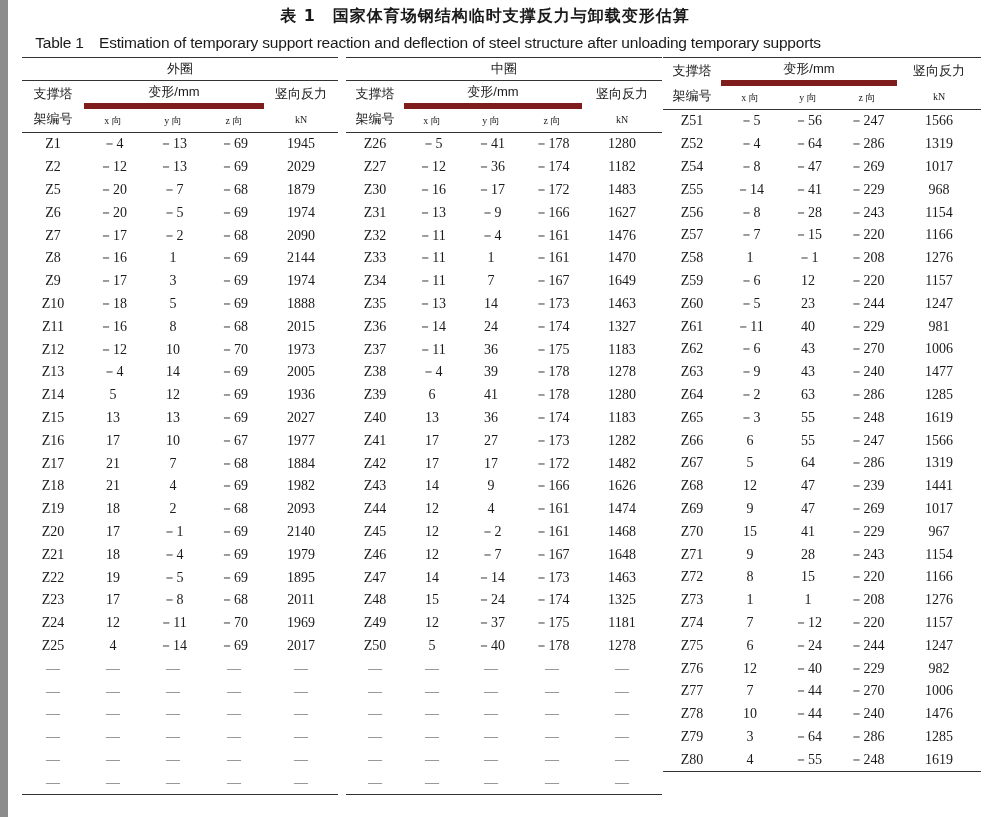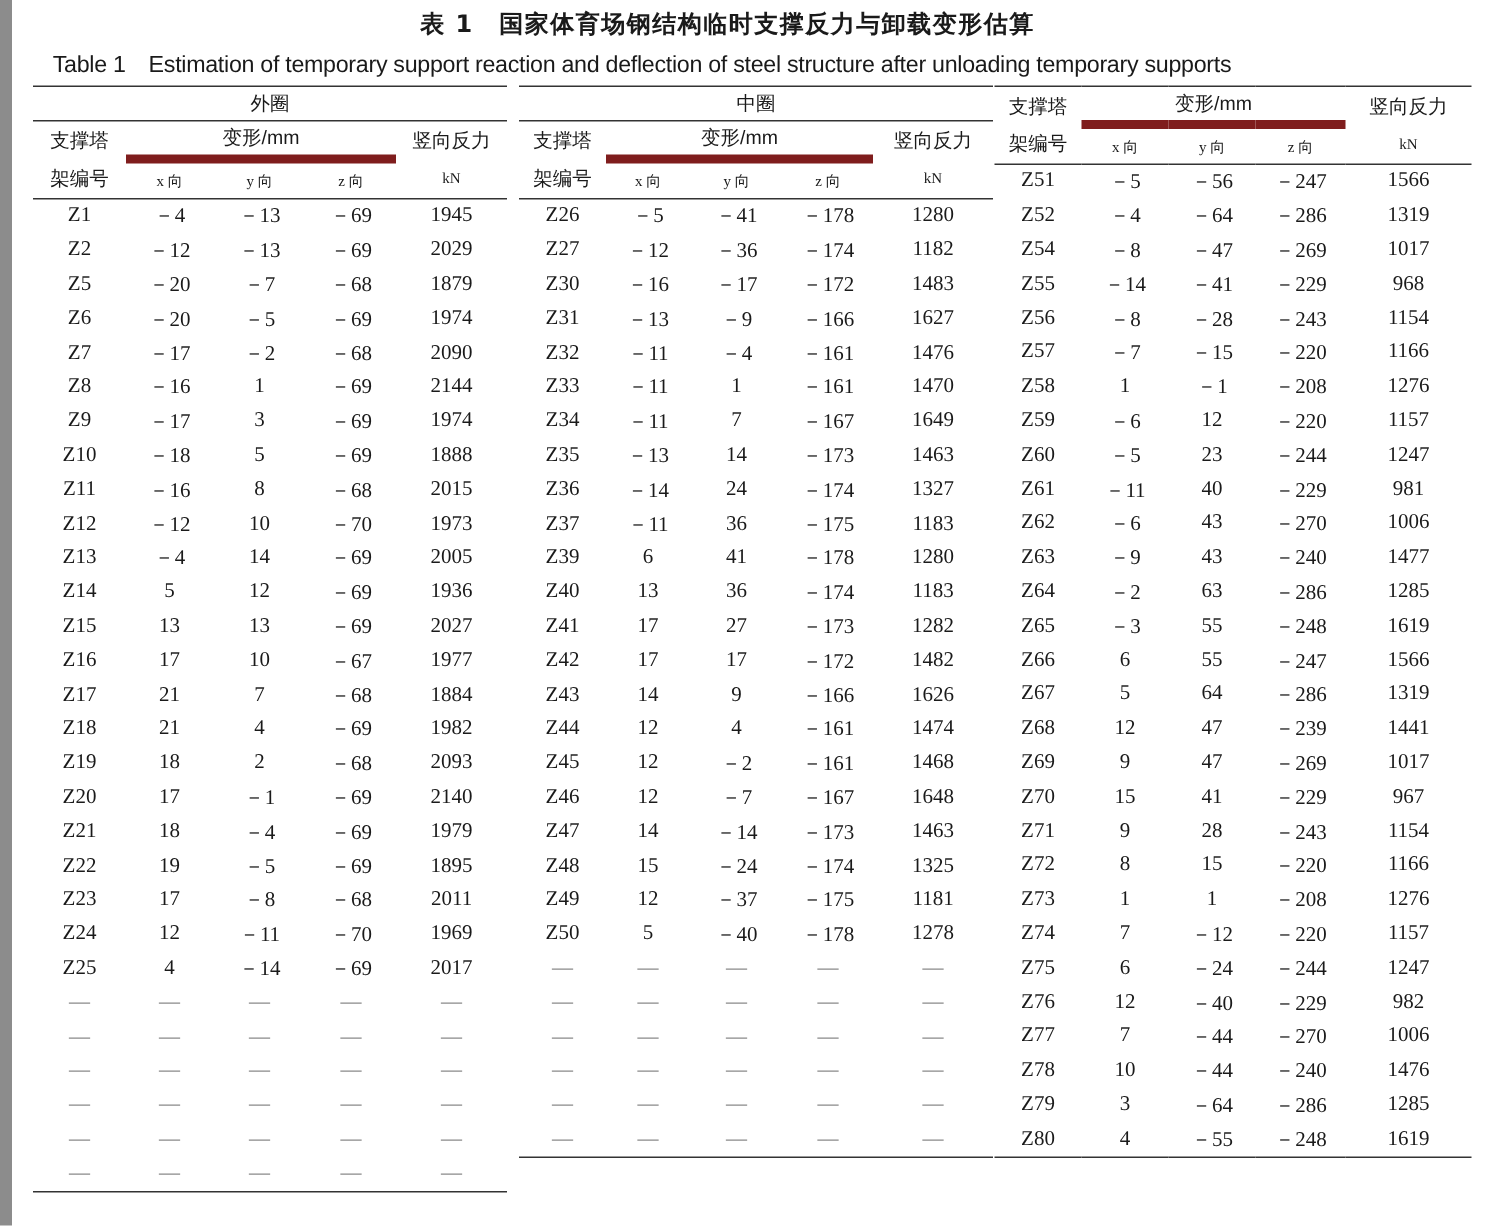--- a/index.html
+++ b/index.html
@@ -380,20 +380,27 @@
             <td>1327</td>
           </tr>
           <tr>
             <td>Z37</td>
             <td>－11</td>
             <td>36</td>
             <td>－175</td>
             <td>1183</td>
           </tr>
           <tr>
+            <td>Z38</td>
+            <td>－4</td>
+            <td>39</td>
+            <td>－178</td>
+            <td>1278</td>
+          </tr>
+          <tr>
             <td>Z39</td>
             <td>6</td>
             <td>41</td>
             <td>－178</td>
             <td>1280</td>
           </tr>
           <tr>
             <td>Z40</td>
             <td>13</td>
             <td>36</td>

